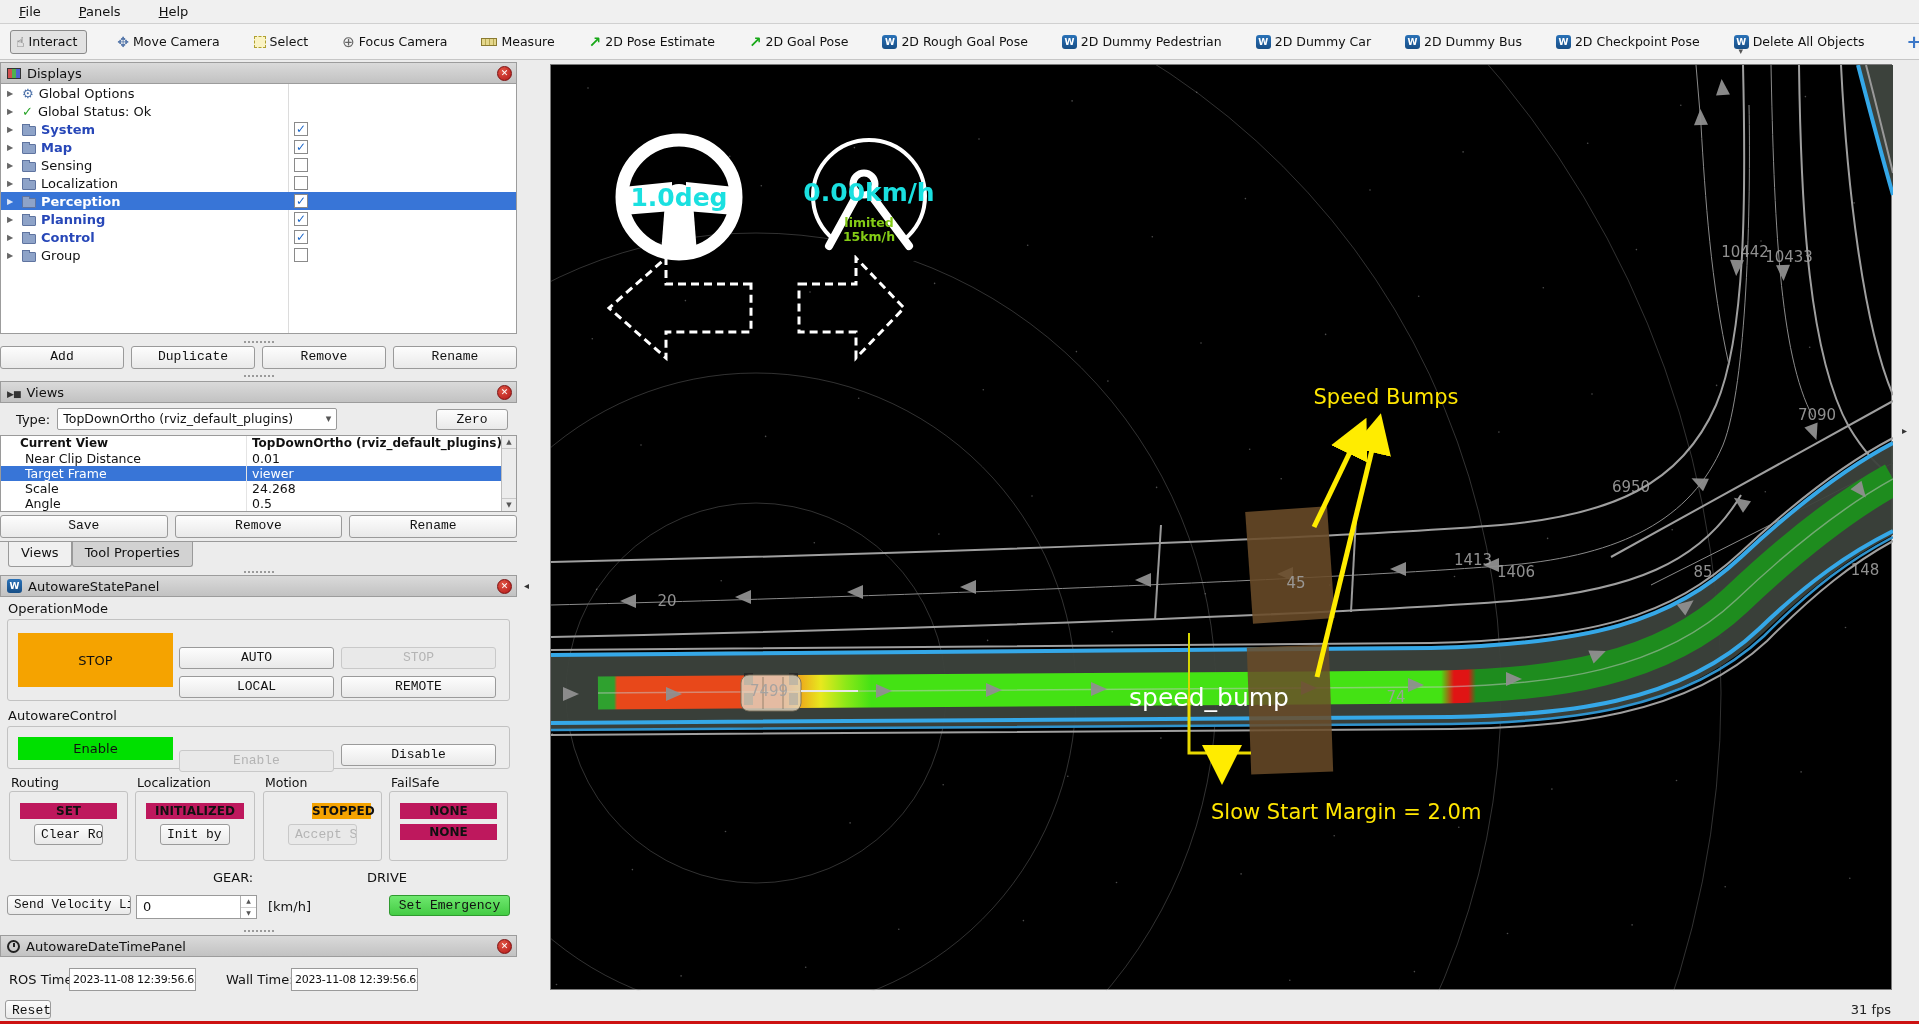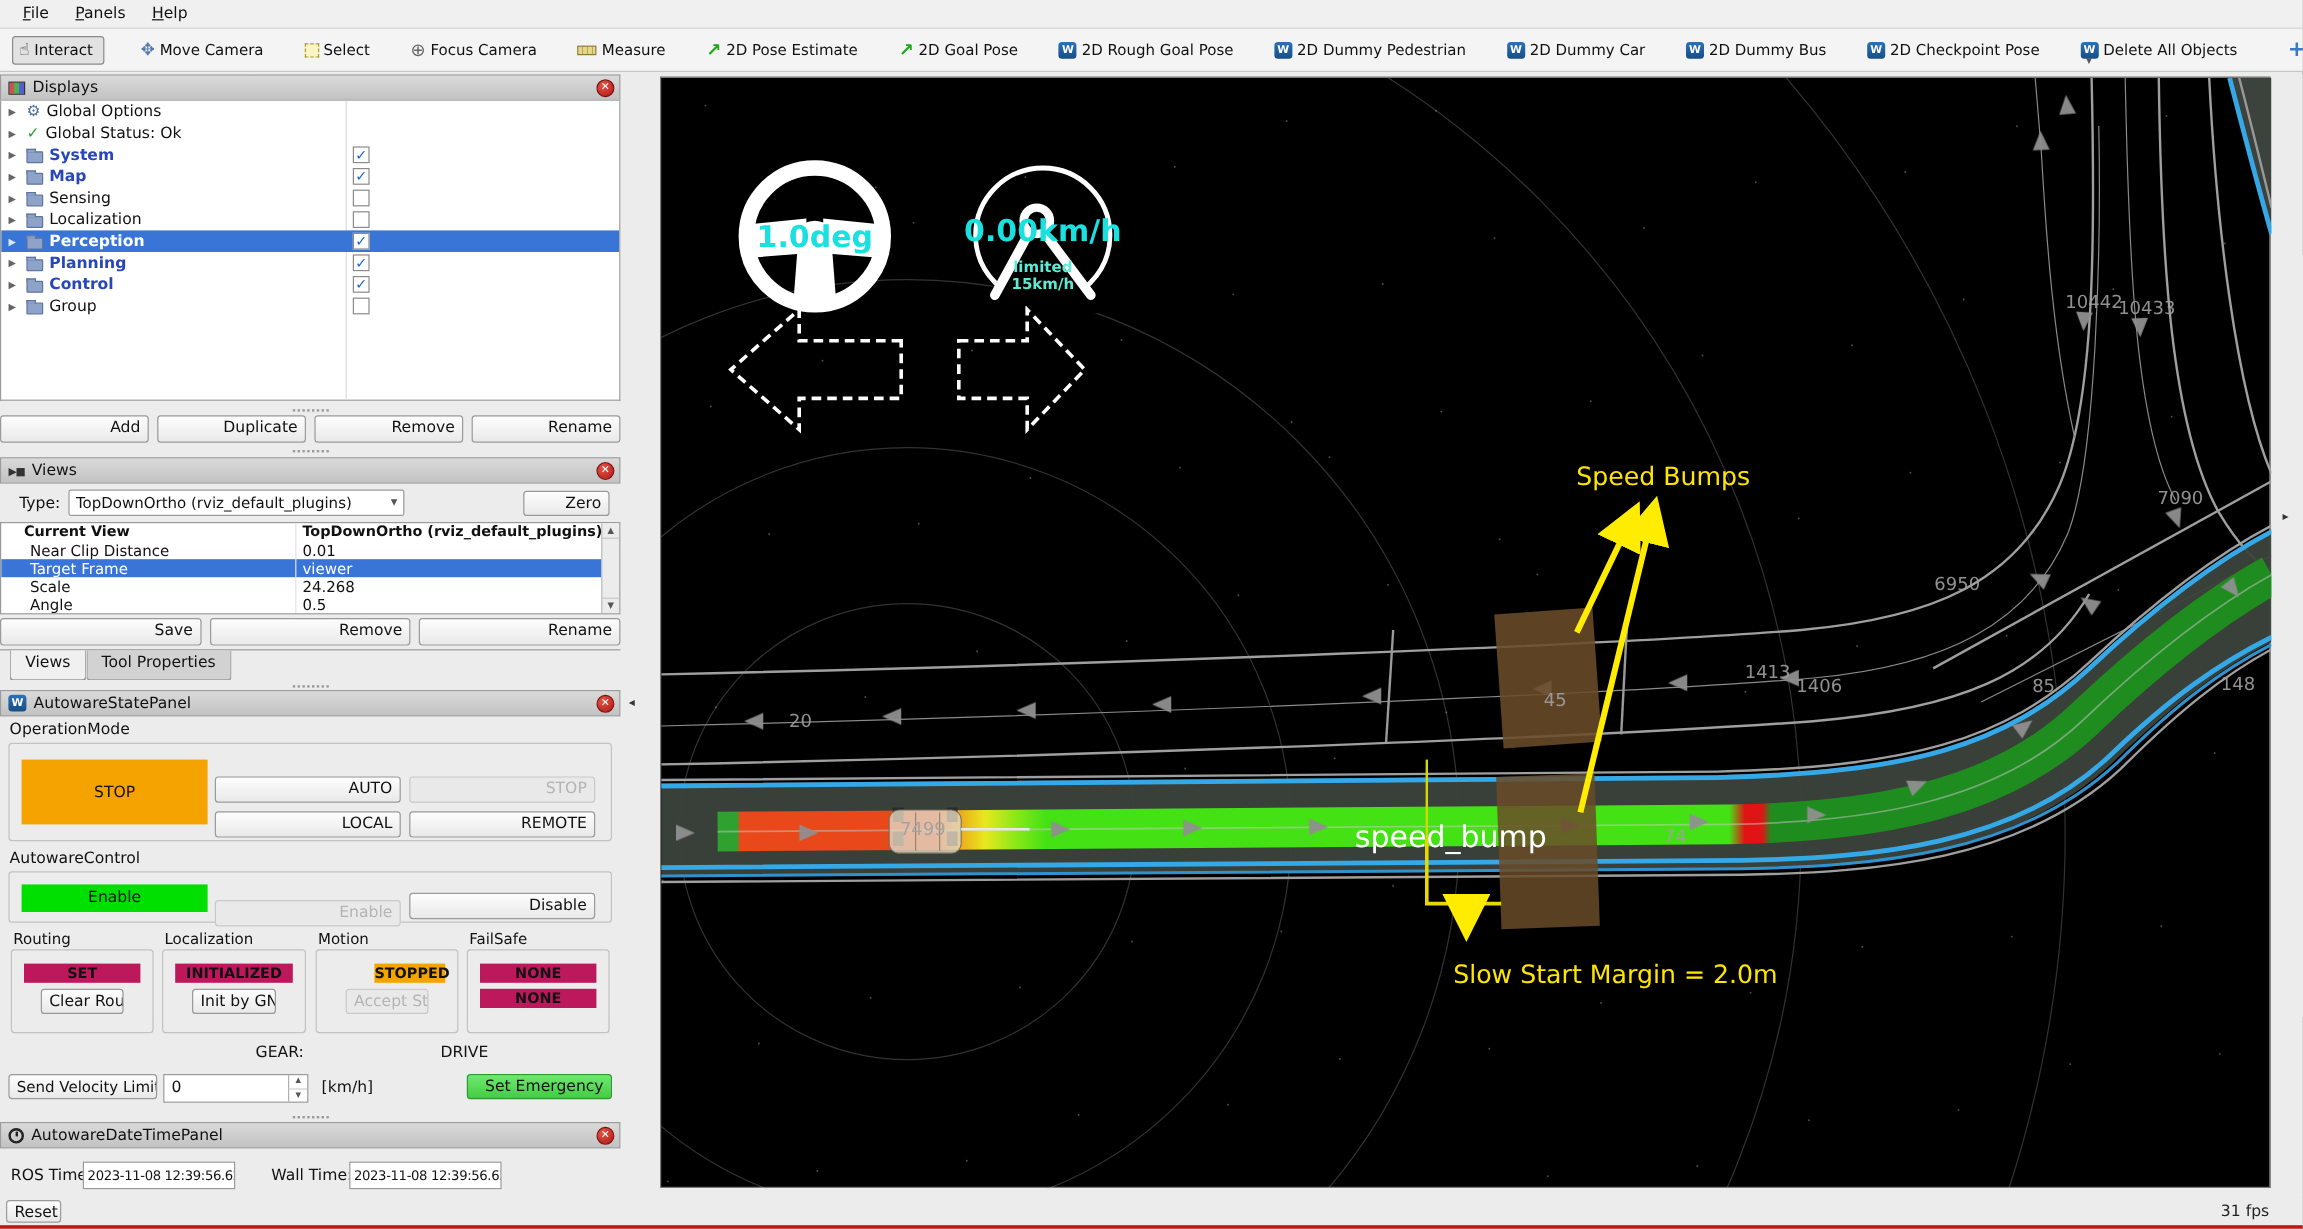--- a/index.html
+++ b/index.html
@@ -1,20 +1,20 @@
 <!DOCTYPE html>
 <html><head>
 <meta charset="utf-8">
 <style>
   * { margin:0; padding:0; box-sizing:border-box; }
   html,body { width:1919px; height:1024px; overflow:hidden; }
   body { font-family:"DejaVu Sans","Liberation Sans",sans-serif; font-size:13px; background:#ececec; color:#111; position:relative; }
 
   
-  #menubar { position:absolute; left:0; top:0; width:1919px; height:24px; background:#f0f0f0; border-bottom:1px solid #d0d0d0; display:flex; align-items:center; padding-left:10px; gap:4px; }
+  #menubar { position:absolute; left:0; top:0; width:1919px; height:24px; background:#f0f0f0; border-bottom:1px solid #d0d0d0; display:flex; align-items:center; padding-left:10px; gap:20px; }
   .menu-item { padding:2px 9px; font-size:13px; }
   .menu-item::first-letter { text-decoration:underline; }
 
   
   #toolbar { position:absolute; left:0; top:24px; width:1919px; height:36px; background:#f4f4f4; border-bottom:1px solid #c6c6c6; display:flex; align-items:center; padding-left:10px; }
   .tool { display:flex; align-items:center; gap:4px; margin-right:26px; white-space:nowrap; font-size:12.5px; padding:3px 4px; }
   .tool-active { background:#e2e2e2; border:1px solid #8a8a8a; border-radius:3px; padding:3px 9px 3px 5px; }
   .tool-gap { margin-right:18px; margin-left:8px; }
   .ticon { display:inline-flex; align-items:center; justify-content:center; }
   .hand-icon::before { content:"☝"; font-size:14px; color:#444; }
@@ -51,21 +51,21 @@
   .trow.sel .rlabel.bold { color:#fff; }
   .icon-folder { width:14px; height:10px; background:#8ea3c8; border:1px solid #5f74a0; border-radius:1px; position:relative; margin-top:3px; }
   .icon-folder::before { content:""; position:absolute; top:-3px; left:-1px; width:6px; height:2px; background:#8ea3c8; border:1px solid #5f74a0; border-bottom:none; }
   .icon-gear::before { content:"⚙"; font-size:13px; color:#4a6fa8; }
   .icon-check::before { content:"✓"; font-size:13px; font-weight:bold; color:#28a428; }
   .cbcell { position:absolute; left:293px; top:2px; }
   .cb { display:block; width:14px; height:14px; background:#fff; border:1px solid #8a8a8a; font-size:12px; line-height:13px; text-align:center; color:#1b66c9; font-weight:bold; }
   .cb.checked::before { content:"✓"; }
 
   .btnrow { position:absolute; left:0; width:517px; height:23px; display:flex; gap:7px; }
-  .btn { border:1px solid #9a9a9a; border-radius:3px; background:linear-gradient(#fdfdfd,#e9e9e9); font-size:13px; text-align:right; padding:2px 6px; flex:1; white-space:nowrap; overflow:hidden; }
+  .btn { border:1px solid #9a9a9a; border-radius:3px; background:linear-gradient(#fdfdfd,#e9e9e9); font-size:13px; text-align:center; padding:2px 6px; flex:1; white-space:nowrap; overflow:hidden;font-family:Liberation Mono, monospace; }
   .btn.disabled { color:#b4b4b4; background:#e9e9e9; border-color:#c9c9c9; }
   .splitter { position:absolute; left:0; width:517px; height:6px; }
   .splitter::after { content:""; display:block; width:30px; margin:2px auto; border-top:2px dotted #9a9a9a; }
 
   
   #typerow { position:absolute; left:0; width:517px; height:24px; display:flex; align-items:center; gap:7px; font-size:13px; }
   #typecombo { width:280px; height:22px; border:1px solid #9a9a9a; border-radius:2px; background:#fff; padding:2px 18px 2px 5px; font-size:12.5px; position:relative; white-space:nowrap; overflow:hidden; }
   #typecombo::after { content:"▾"; position:absolute; right:5px; top:3px; color:#555; font-size:11px; }
   #zerobtn { position:absolute; left:436px; width:72px; flex:none; }
   #ptable { position:absolute; left:0; width:517px; height:77px; background:#fff; border:1px solid #9a9a9a; overflow:hidden; }
@@ -103,21 +103,21 @@
   .emerg { background:linear-gradient(#6fe86f,#44cc44); border:1px solid #2f9a2f; }
   .field { position:absolute; height:23px; border:1px solid #9a9a9a; background:#fff; font-size:11px; letter-spacing:-0.3px; padding:4px 3px; white-space:nowrap; overflow:hidden; }
   .flabel { position:absolute; font-size:13px; padding-top:4px; }
 
   
   #viewport { position:absolute; left:550px; top:64px; width:1342px; height:926px; background:#000; border:1px solid #7a7a7a; }
   #mapsvg { position:absolute; left:0; top:0; }
   .laneid { fill:#a0a0a0; font-size:15px; text-anchor:middle; opacity:0.9; }
   .hud { position:absolute; pointer-events:none; }
   .cyan { color:#1ae0e0; font-weight:bold; font-size:25px; text-align:center; }
-  .wlabel { color:#5eead4; font-weight:bold; font-size:12.5px; text-align:center; }
+  .wlabel { color:#84cc16; font-weight:bold; font-size:12.5px; text-align:center; }
 
   
   #rightstrip { position:absolute; left:1893px; top:62px; width:26px; height:936px; background:#ececec; }
   .dockarrow { position:absolute; font-size:10px; color:#333; }
   #statusbar { position:absolute; left:0; top:998px; width:1919px; height:23px; background:#ececec; }
   #resetbtn { position:absolute; left:5px; top:2px; width:46px; height:19px; flex:none; }
   #fps { position:absolute; right:28px; top:4px; font-size:13px; color:#222; }
   #redline { position:absolute; left:0; top:1021px; width:1919px; height:3px; background:#cc1111; }
 </style>
 </head>

